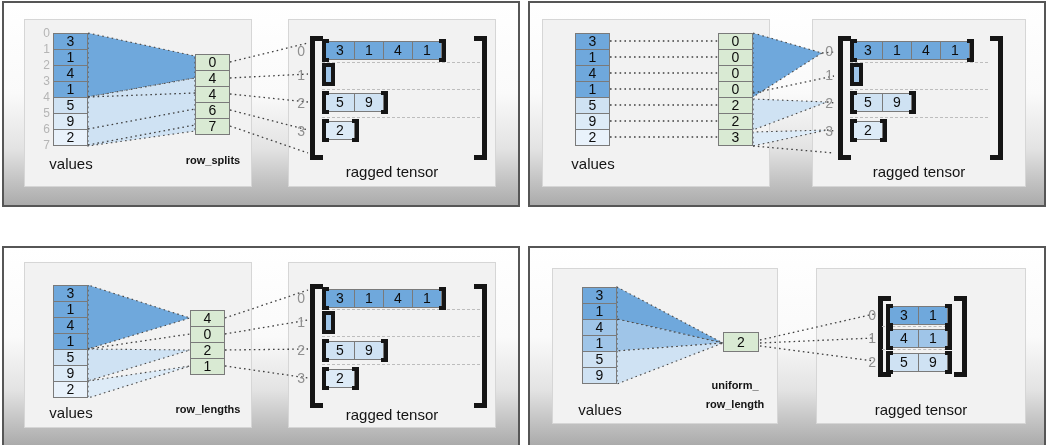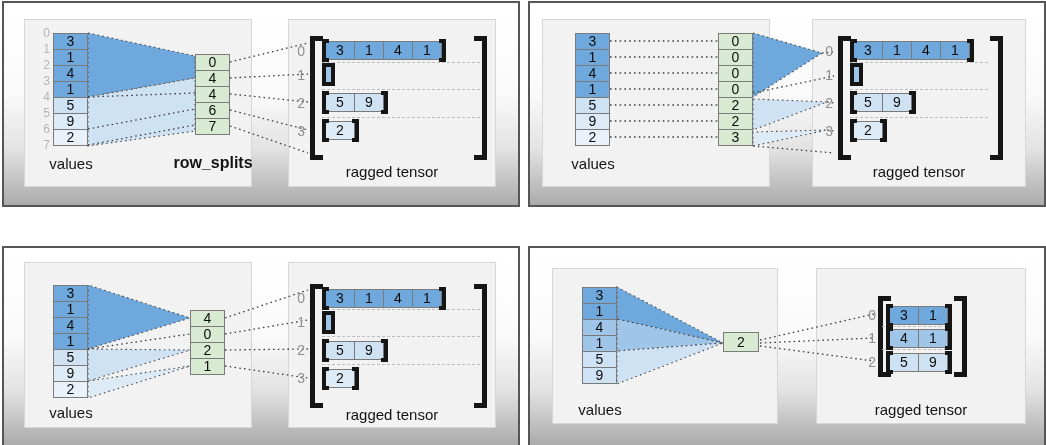--- a/index.html
+++ b/index.html
@@ -12,21 +12,21 @@
   .svgl polygon{stroke:#4a4a4a;stroke-width:1.1;stroke-dasharray:1.6,3.2;}
   .f-dark{fill:#6fa8dc;}.f-mid{fill:#9fc5e8;}.f-light{fill:#cfe2f3;}.f-xl{fill:#ddebf7;}
   .vcol{position:absolute;}
   .vc{box-sizing:border-box;width:35px;height:17px;margin-top:-1px;border:1px solid #7a7a7a;
       text-align:center;font-size:14px;line-height:15px;color:#0d0d0d;}
   .vcol .vc:first-child{margin-top:0;}
   .s-dark{background:#6fa8dc;}.s-mid{background:#9fc5e8;}.s-light{background:#cfe2f3;}
   .s-xl{background:#ddebf7;}.s-xxl{background:#e9f2fb;}.s-green{background:#d9ead3;}
   .gidx{position:absolute;width:16px;text-align:right;color:#b5b5b5;font-size:12px;line-height:12px;}
   .lbl{position:absolute;text-align:center;font-size:15px;color:#141414;}
-  .meth{font-weight:bold;font-size:16px;}
+  .meth{font-weight:bold;font-size:11px;}
   .rlab{position:absolute;width:16px;text-align:right;color:#8f8f8f;font-size:14px;line-height:16px;}
   .trow{position:absolute;display:flex;align-items:center;height:23px;}
   .rbk{box-sizing:border-box;width:7px;height:23px;flex:none;z-index:2;}
   .rbk-l{border-left:4px solid #151515;border-top:4px solid #151515;border-bottom:4px solid #151515;margin-right:-3px;}
   .rbk-r{border-right:4px solid #151515;border-top:4px solid #151515;border-bottom:4px solid #151515;margin-left:-3px;}
   .tc{box-sizing:border-box;width:30px;height:19px;margin-left:-1px;border:1px solid #7a7a7a;flex:none;
       text-align:center;font-size:14px;line-height:17px;color:#0d0d0d;}
   .tfill{width:13px;height:19px;flex:none;margin:0 -4px;}
   .obk{position:absolute;box-sizing:border-box;width:13px;}
   .obk-l{border-left:5px solid #151515;border-top:5px solid #151515;border-bottom:5px solid #151515;}
@@ -212,20 +212,21 @@
       <div class="vc s-xl">9</div>
       <div class="vc s-xxl">2</div>
     </div>
     <div class="vcol" style="left:186px;top:62px">
       <div class="vc s-green">4</div>
       <div class="vc s-green">0</div>
       <div class="vc s-green">2</div>
       <div class="vc s-green">1</div>
     </div>
     <div class="lbl" style="left:29px;width:76px;top:156px">values</div>
+    <div class="lbl meth" style="left:140px;width:128px;top:155px">row_lengths</div>
     <div class="obk obk-l" style="left:306px;top:36px;height:124px"></div>
     <div class="obk obk-r" style="left:470px;top:36px;height:124px"></div>
     <div class="dash" style="left:318px;top:61px;width:158px"></div>
     <div class="dash" style="left:318px;top:88px;width:158px"></div>
     <div class="dash" style="left:318px;top:116px;width:158px"></div>
     <div class="rlab" style="left:285px;top:42px">0</div>
     <div class="rlab" style="left:285px;top:66px">1</div>
     <div class="rlab" style="left:285px;top:94px">2</div>
     <div class="rlab" style="left:285px;top:122px">3</div>
     <div class="trow" style="left:318px;top:39px">
@@ -270,20 +271,22 @@
       <div class="vc s-dark">3</div>
       <div class="vc s-dark">1</div>
       <div class="vc s-mid">4</div>
       <div class="vc s-mid">1</div>
       <div class="vc s-light">5</div>
       <div class="vc s-light">9</div>
     </div>
     <div class="vc s-green" style="position:absolute;left:193px;top:85px;width:36px;height:20px;line-height:18px">2</div>
     <div class="lbl" style="left:32px;width:76px;top:153px">values</div>
     <div class="lbl meth" style="left:125px;width:160px;top:128px;line-height:19px">
+      <div>uniform_</div>
+      <div>row_length</div>
     </div>
     <div class="obk obk-l" style="left:348px;top:48px;height:81px"></div>
     <div class="obk obk-r" style="left:424px;top:48px;height:81px"></div>
     <div class="dash" style="left:352px;top:78px;width:70px"></div>
     <div class="dash" style="left:352px;top:101px;width:70px"></div>
     <div class="rlab" style="left:330px;top:59px">0</div>
     <div class="rlab" style="left:330px;top:82px">1</div>
     <div class="rlab" style="left:330px;top:106px">2</div>
     <div class="trow" style="left:356px;top:56px">
       <span class="rbk rbk-l"></span>

